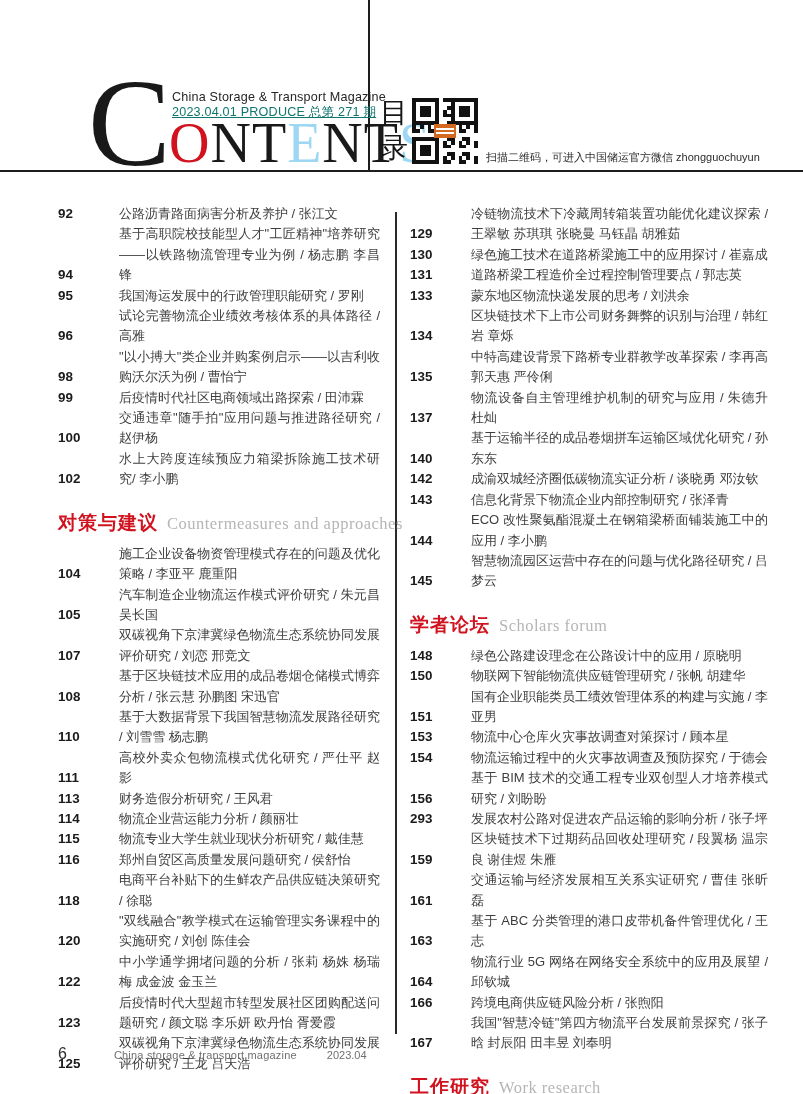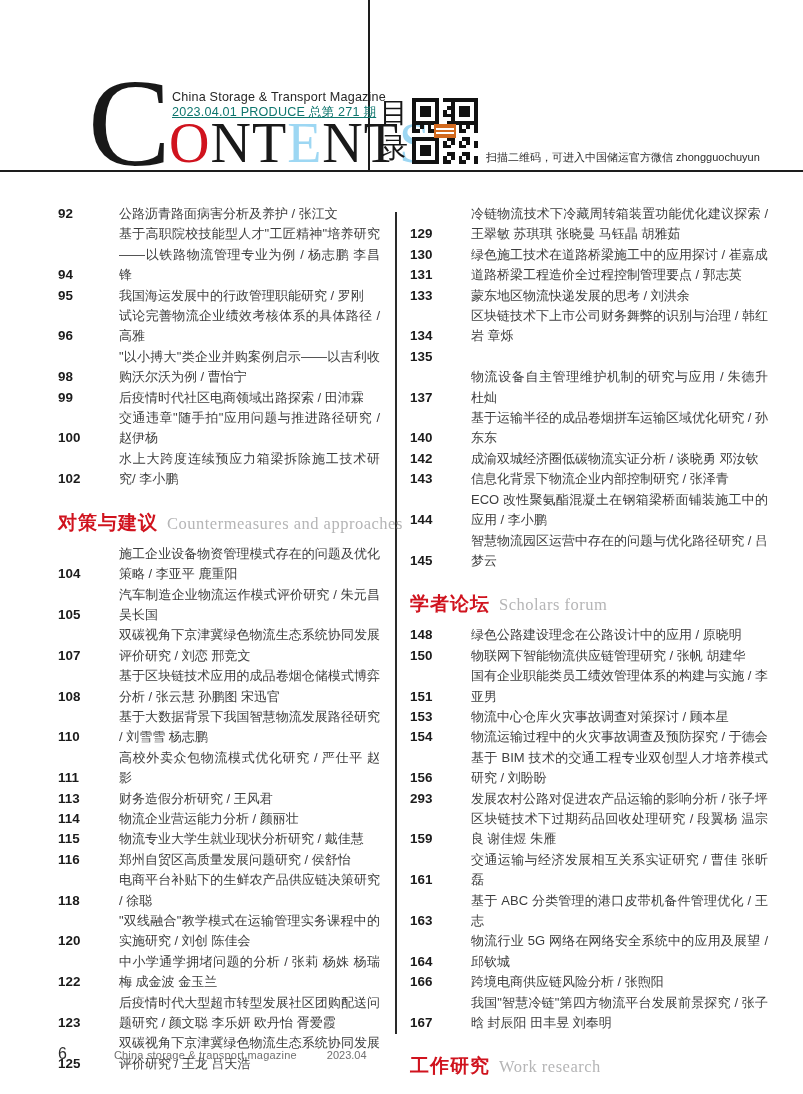--- a/index.html
+++ b/index.html
@@ -261,20 +261,21 @@
       <div class="entry">
         <span class="num">133</span>
         <span class="title">蒙东地区物流快递发展的思考 / 刘洪余</span>
       </div>
       <div class="entry">
         <span class="num">134</span>
         <span class="title">区块链技术下上市公司财务舞弊的识别与治理 / 韩红岩 章烁</span>
       </div>
       <div class="entry">
         <span class="num">135</span>
+        <span class="title">中特高建设背景下路桥专业群教学改革探索 / 李再高 郭天惠 严伶俐</span>
       </div>
       <div class="entry">
         <span class="num">137</span>
         <span class="title">物流设备自主管理维护机制的研究与应用 / 朱德升 杜灿</span>
       </div>
       <div class="entry">
         <span class="num">140</span>
         <span class="title">基于运输半径的成品卷烟拼车运输区域优化研究 / 孙东东</span>
       </div>
       <div class="entry">

